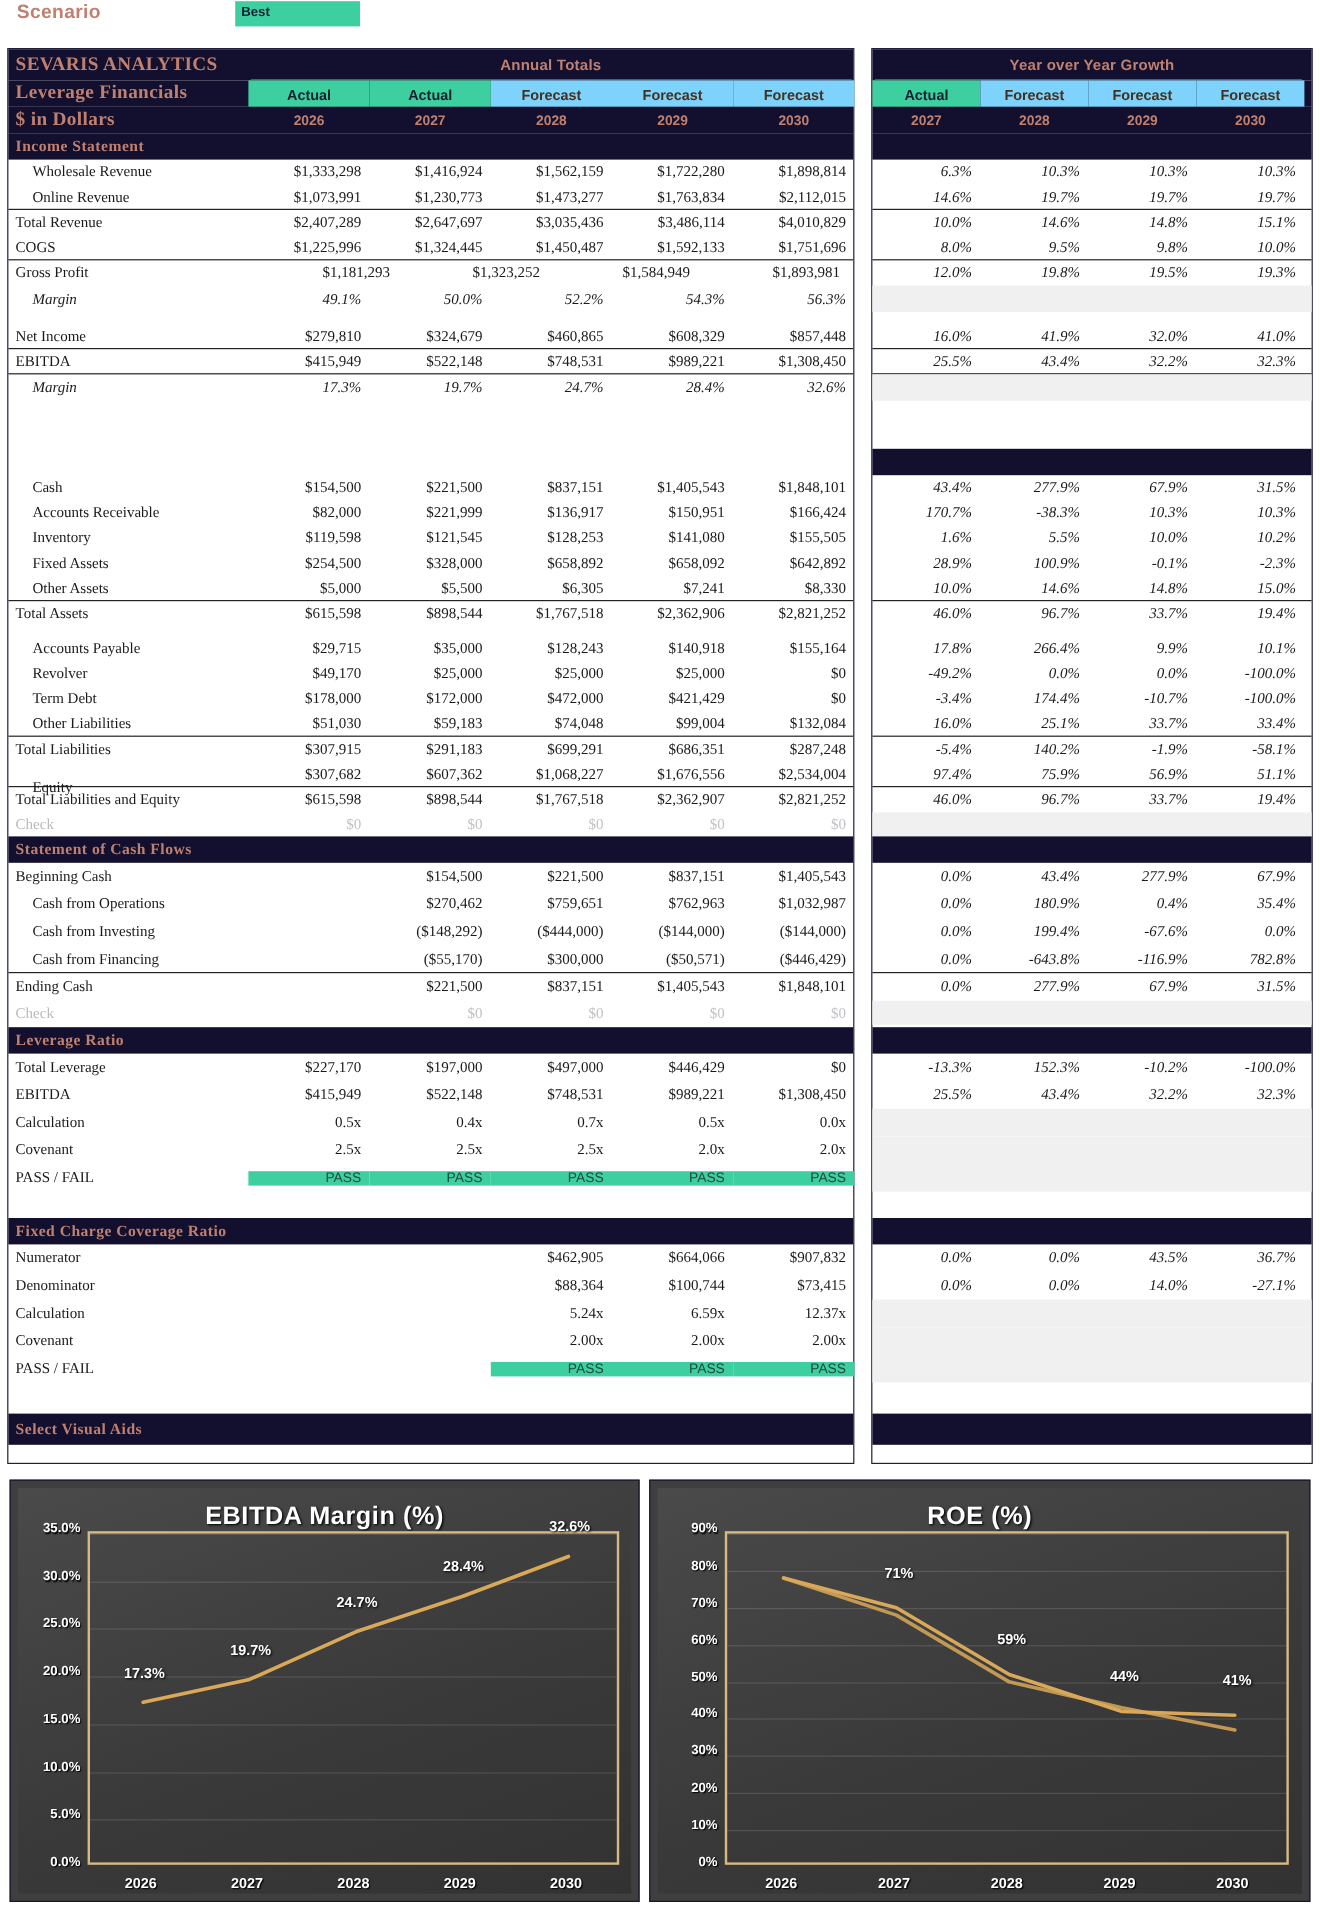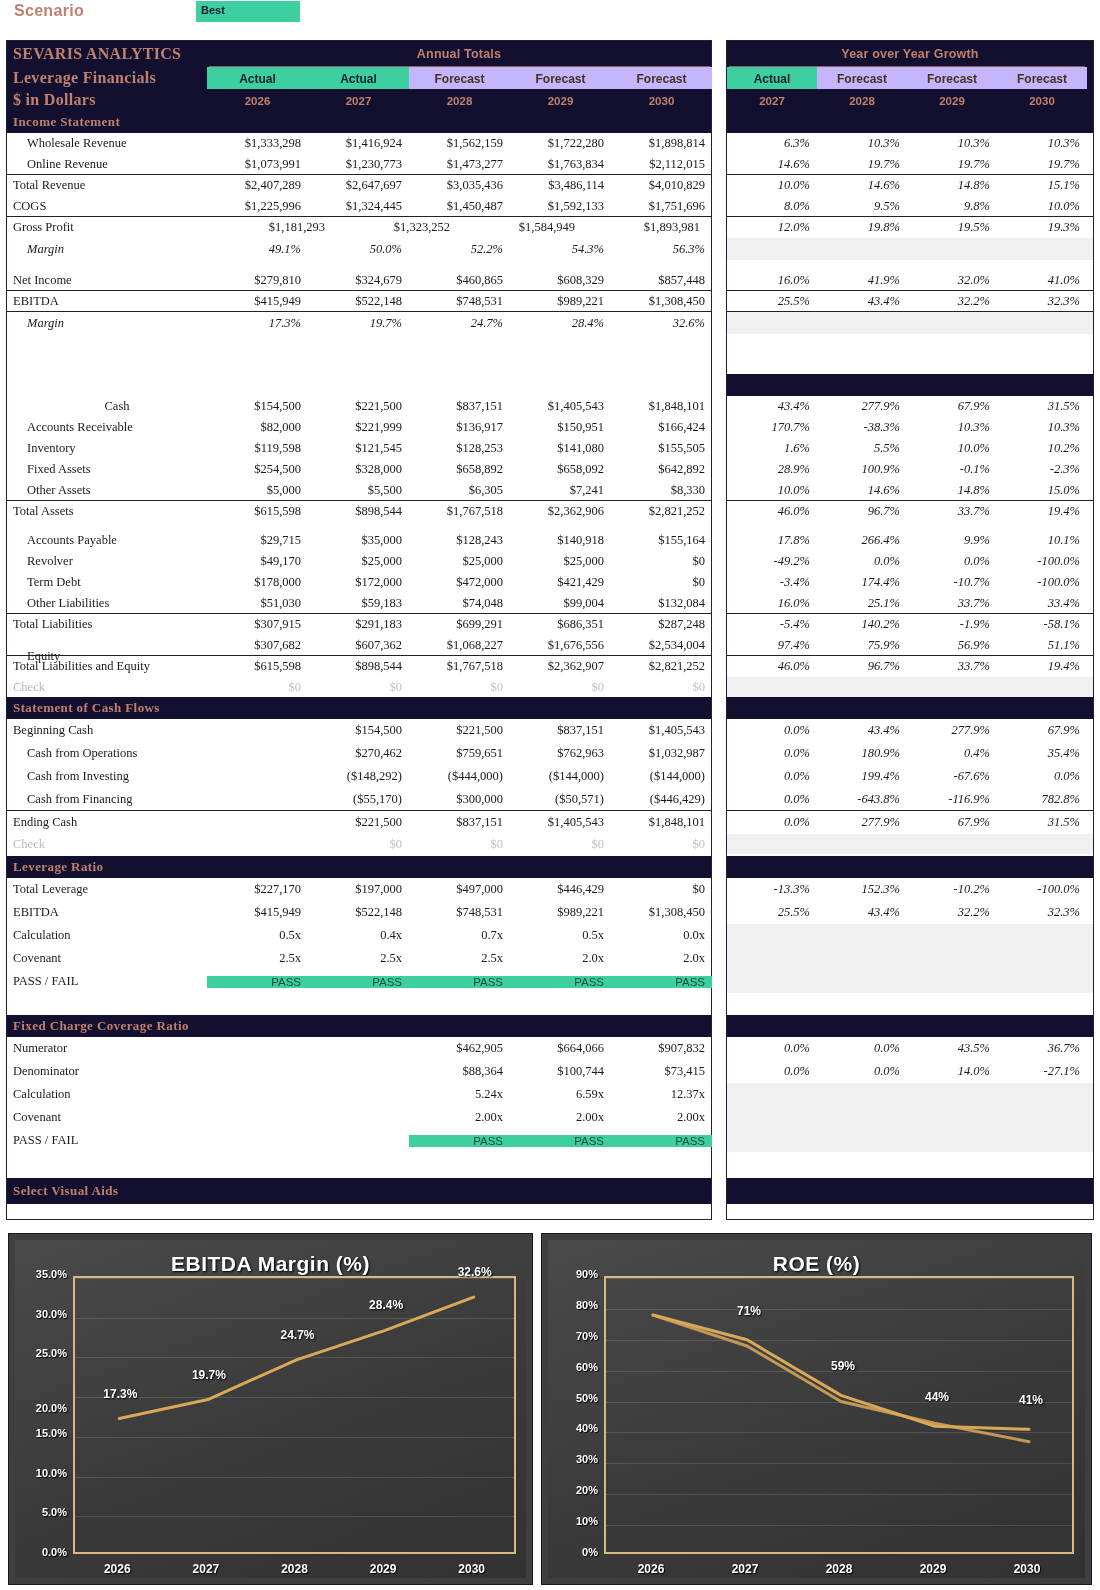--- a/index.html
+++ b/index.html
@@ -77,21 +77,21 @@
   .r-num   { width: 90px;  flex: 0 0 90px; }
 
   
   .hcell {
     text-align: center;
     font-family: "Liberation Sans", sans-serif;
     font-size: 12px; font-weight: bold;
     padding-top: 2px;
   }
   .hcell.actual   { background: #3ECFA0; color: #13202e; height: 22px; line-height: 20px; }
-  .hcell.forecast { background: #c4b5fd; color: #46301f; height: 22px; line-height: 20px; }
+  .hcell.forecast { background: #7dd3fc; color: #46301f; height: 22px; line-height: 20px; }
   .hcell.year     { color: #C08070; font-size: 11.5px; height: 20px; line-height: 18px; }
 
   .bandtitle {
     text-align: center; width: 100%;
     font-family: "Liberation Sans", sans-serif;
     font-weight: bold; font-size: 12.5px; color: #C08070;
     letter-spacing: .2px;
   }
   .rule-bottom { border-bottom: 1.6px solid #222; }
 
@@ -249,21 +249,21 @@
     </div>
     <div class="row" style="top: 271px; height: 22px;">
       <div class="lbl indent italic" style="width: 200px; flex: 0 0 200px;">Margin</div>
       <div class="cell c-num italic">17.3%</div>
       <div class="cell c-num italic">19.7%</div>
       <div class="cell c-num italic">24.7%</div>
       <div class="cell c-num italic">28.4%</div>
       <div class="cell c-num italic">32.6%</div>
     </div>
     <div class="row" style="top: 355px; height: 21px;">
-      <div class="lbl indent" style="width: 200px; flex: 0 0 200px; text-align: center;">Cash</div>
+      <div class="lbl indent" style="width: 200px; flex: 0 0 200px;">Cash</div>
       <div class="cell c-num">$154,500</div>
       <div class="cell c-num">$221,500</div>
       <div class="cell c-num">$837,151</div>
       <div class="cell c-num">$1,405,543</div>
       <div class="cell c-num">$1,848,101</div>
     </div>
     <div class="row" style="top: 376px; height: 21px;">
       <div class="lbl indent" style="width: 200px; flex: 0 0 200px;">Accounts Receivable</div>
       <div class="cell c-num">$82,000</div>
       <div class="cell c-num">$221,999</div>
@@ -780,21 +780,21 @@
         <div class="gridline" style="top: 39.7143px;"></div>
         <div class="gridline" style="top: 0px;"></div>
         <svg class="series" width="443" height="278">
           <polyline points="44.3,140.5885714285714 132.89999999999998,121.52571428571429 221.5,81.81142857142856 310.09999999999997,52.42285714285714 398.7,19.062857142857126" fill="none" stroke="#D9A859" stroke-width="3" stroke-linejoin="round" stroke-linecap="round" opacity="1"></polyline>
         </svg>
       </div>
       <div class="ytick" style="left: 2px; width: 50px; top: 306px;">0.0%</div>
       <div class="ytick" style="left: 2px; width: 50px; top: 266.286px;">5.0%</div>
       <div class="ytick" style="left: 2px; width: 50px; top: 226.571px;">10.0%</div>
       <div class="ytick" style="left: 2px; width: 50px; top: 186.857px;">15.0%</div>
-      <div class="ytick" style="left: 2px; width: 50px; top: 147.143px; margin-top: 15px;">20.0%</div>
+      <div class="ytick" style="left: 2px; width: 50px; top: 147.143px;">20.0%</div>
       <div class="ytick" style="left: 2px; width: 50px; top: 107.429px;">25.0%</div>
       <div class="ytick" style="left: 2px; width: 50px; top: 67.7143px;">30.0%</div>
       <div class="ytick" style="left: 2px; width: 50px; top: 28px;">35.0%</div>
       <div class="xtick" style="left: 72.3px; width: 60px; top: 322px;">2026</div>
       <div class="xtick" style="left: 160.9px; width: 60px; top: 322px;">2027</div>
       <div class="xtick" style="left: 249.5px; width: 60px; top: 322px;">2028</div>
       <div class="xtick" style="left: 338.1px; width: 60px; top: 322px;">2029</div>
       <div class="xtick" style="left: 426.7px; width: 60px; top: 322px;">2030</div>
       <div class="dlabel" style="left: 88.3px; top: 146.589px;">17.3%</div>
       <div class="dlabel" style="left: 176.9px; top: 127.526px;">19.7%</div>

